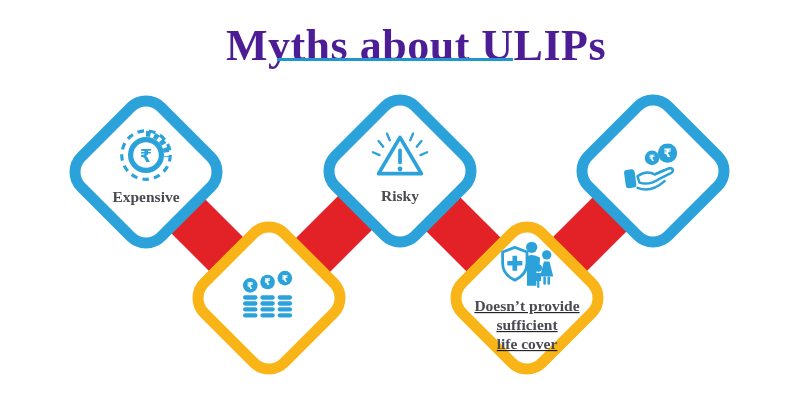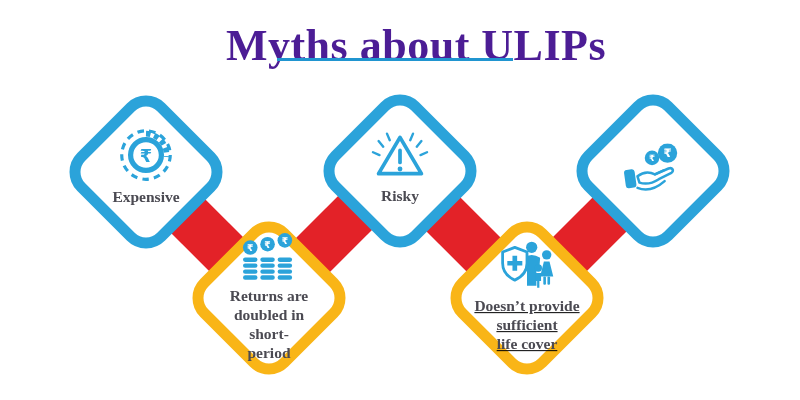--- a/index.html
+++ b/index.html
@@ -100,24 +100,20 @@
         <circle cx="10.5" cy="16.5" r="7.6"></circle>
         <circle cx="28.5" cy="13" r="7.6"></circle>
         <circle cx="46.5" cy="9" r="7.6"></circle>
       </g>
       <g fill="#ffffff" text-anchor="middle" font-size="9.5" class="rupee">
         <text x="10.5" y="20">₹</text>
         <text x="28.5" y="16.5">₹</text>
         <text x="46.5" y="12.5">₹</text>
       </g>
     </svg>
-    <div class="label">Returns are
-doubled in
-short-
-period</div>
   </div>
 
   <div class="content p3">
     <svg width="60" height="54" viewBox="0 0 64 58">
       <path d="M32 10 L55 49 L9 49 Z" fill="none" stroke="#2BA3DA" stroke-width="4" stroke-linejoin="round"></path>
       <line x1="32" y1="24" x2="32" y2="37" stroke="#2BA3DA" stroke-width="4" stroke-linecap="round"></line>
       <circle cx="32" cy="44" r="2.6" fill="#2BA3DA"></circle>
       <g stroke="#2BA3DA" stroke-width="2.6" stroke-linecap="round">
         <line x1="14" y1="20" x2="9" y2="14"></line>
         <line x1="10" y1="29" x2="3" y2="26"></line>

